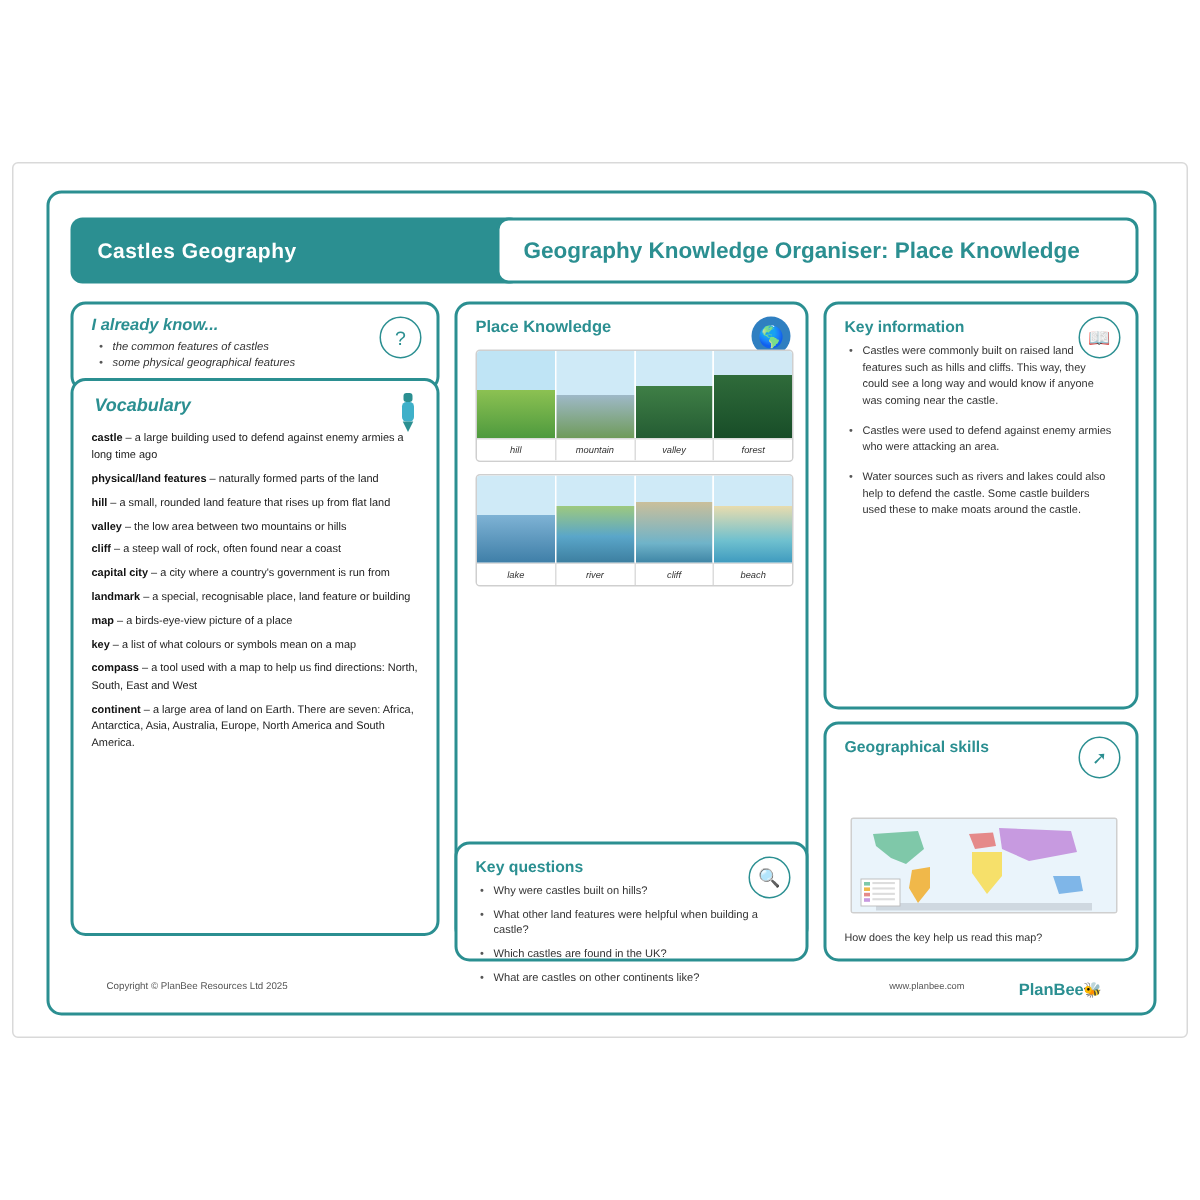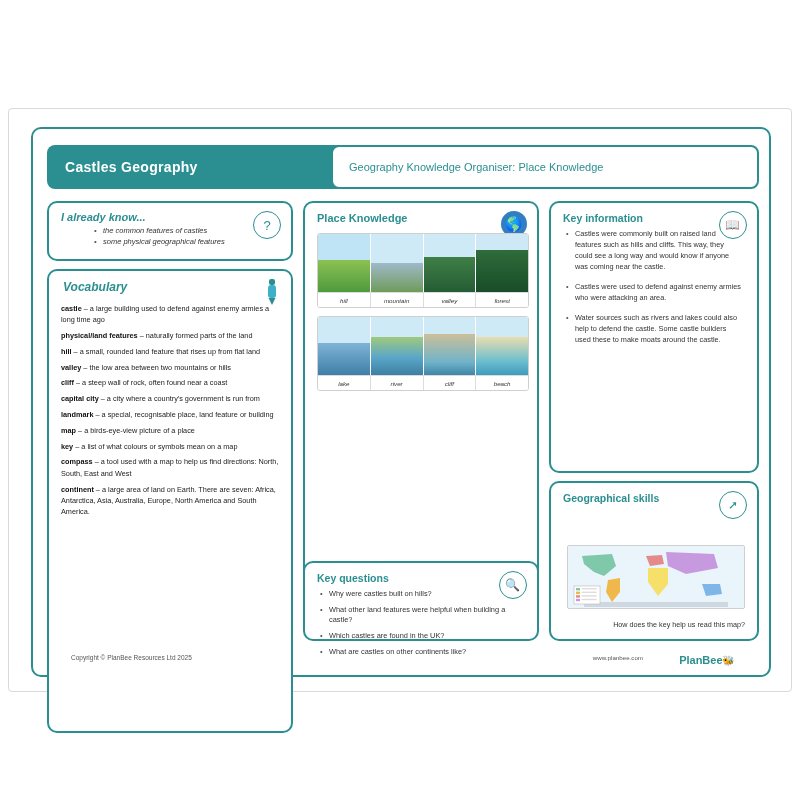--- a/index.html
+++ b/index.html
@@ -25,48 +25,48 @@
     display:flex;align-items:center;
   }
   .title-tab span{
     color:#ffffff;font-size:14px;font-weight:bold;padding-left:18px;letter-spacing:.3px;
   }
   .header-strip{
     position:absolute;left:298px;top:16px;width:428px;height:44px;
     background:#ffffff;border:2px solid #2b8f91;border-radius:8px;
     display:flex;align-items:center;box-sizing:border-box;
   }
-  .header-strip span{color:#2b8f91;font-size:11px;font-weight:normal;padding-left:16px;}
+  .header-strip span{color:#2b8f91;font-size:15px;font-weight:bold;padding-left:16px;}
 
   
   .card{
     position:absolute;background:#ffffff;border:2px solid #2b8f91;border-radius:10px;
     box-sizing:border-box;
   }
   .card-title{
     color:#2b8f91;font-weight:bold;font-size:11px;
   }
 
   
   .icon-badge{
     position:absolute;width:26px;height:26px;border-radius:50%;
     display:flex;align-items:center;justify-content:center;
     font-size:13px;
   }
 
   
-  #already-know{left:14px;top:72px;width:246px;height:60px;padding-left:28px;}
+  #already-know{left:14px;top:72px;width:246px;height:60px;}
   #already-know .card-title{position:absolute;left:12px;top:8px;font-style:italic;}
   #already-know ul{margin:0;padding:22px 10px 0 26px;list-style:none;}
   #already-know li{
     font-size:7.5px;color:#333;font-style:italic;line-height:1.5;position:relative;
   }
   #already-know li:before{content:"•";position:absolute;left:-9px;color:#555;}
 
-  #vocab{left:14px;top:140px;width:246px;height:464px;}
+  #vocab{left:14px;top:123px;width:246px;height:372px;}
   #vocab .card-title{position:absolute;left:14px;top:9px;font-size:12px;font-style:italic;}
   .vocab-pen{
     position:absolute;right:12px;top:8px;width:14px;height:26px;
   }
   .vocab-list{
     position:absolute;left:12px;top:32px;right:10px;
     font-size:7.3px;line-height:1.55;color:#222;
   }
   .vocab-list p{margin:0 0 4.5px 0;}
   .vocab-list b{color:#111;}
@@ -111,21 +111,21 @@
 
   
   #key-info{left:516px;top:72px;width:210px;height:272px;}
   #key-info .card-title{position:absolute;left:12px;top:9px;font-size:10.5px;}
   #key-info ul{margin:0;padding:26px 14px 0 24px;list-style:none;}
   #key-info li{
     font-size:7.3px;color:#333;line-height:1.5;margin-bottom:9px;position:relative;
   }
   #key-info li:before{content:"•";position:absolute;left:-9px;color:#555;}
 
-  #geo-skills{left:516px;top:352px;width:210px;height:160px;text-align:right;}
+  #geo-skills{left:516px;top:352px;width:210px;height:160px;}
   #geo-skills .card-title{position:absolute;left:12px;top:9px;font-size:10.5px;}
   .geo-text{
     position:absolute;left:12px;top:28px;right:12px;font-size:7.3px;color:#333;line-height:1.5;
   }
   .map-box{
     position:absolute;left:16px;top:62px;width:176px;height:62px;
     background:#eef6fb;border:1px solid #cfcfcf;border-radius:2px;overflow:hidden;
   }
   .geo-foot{
     position:absolute;left:12px;bottom:10px;right:12px;font-size:7.2px;color:#333;

